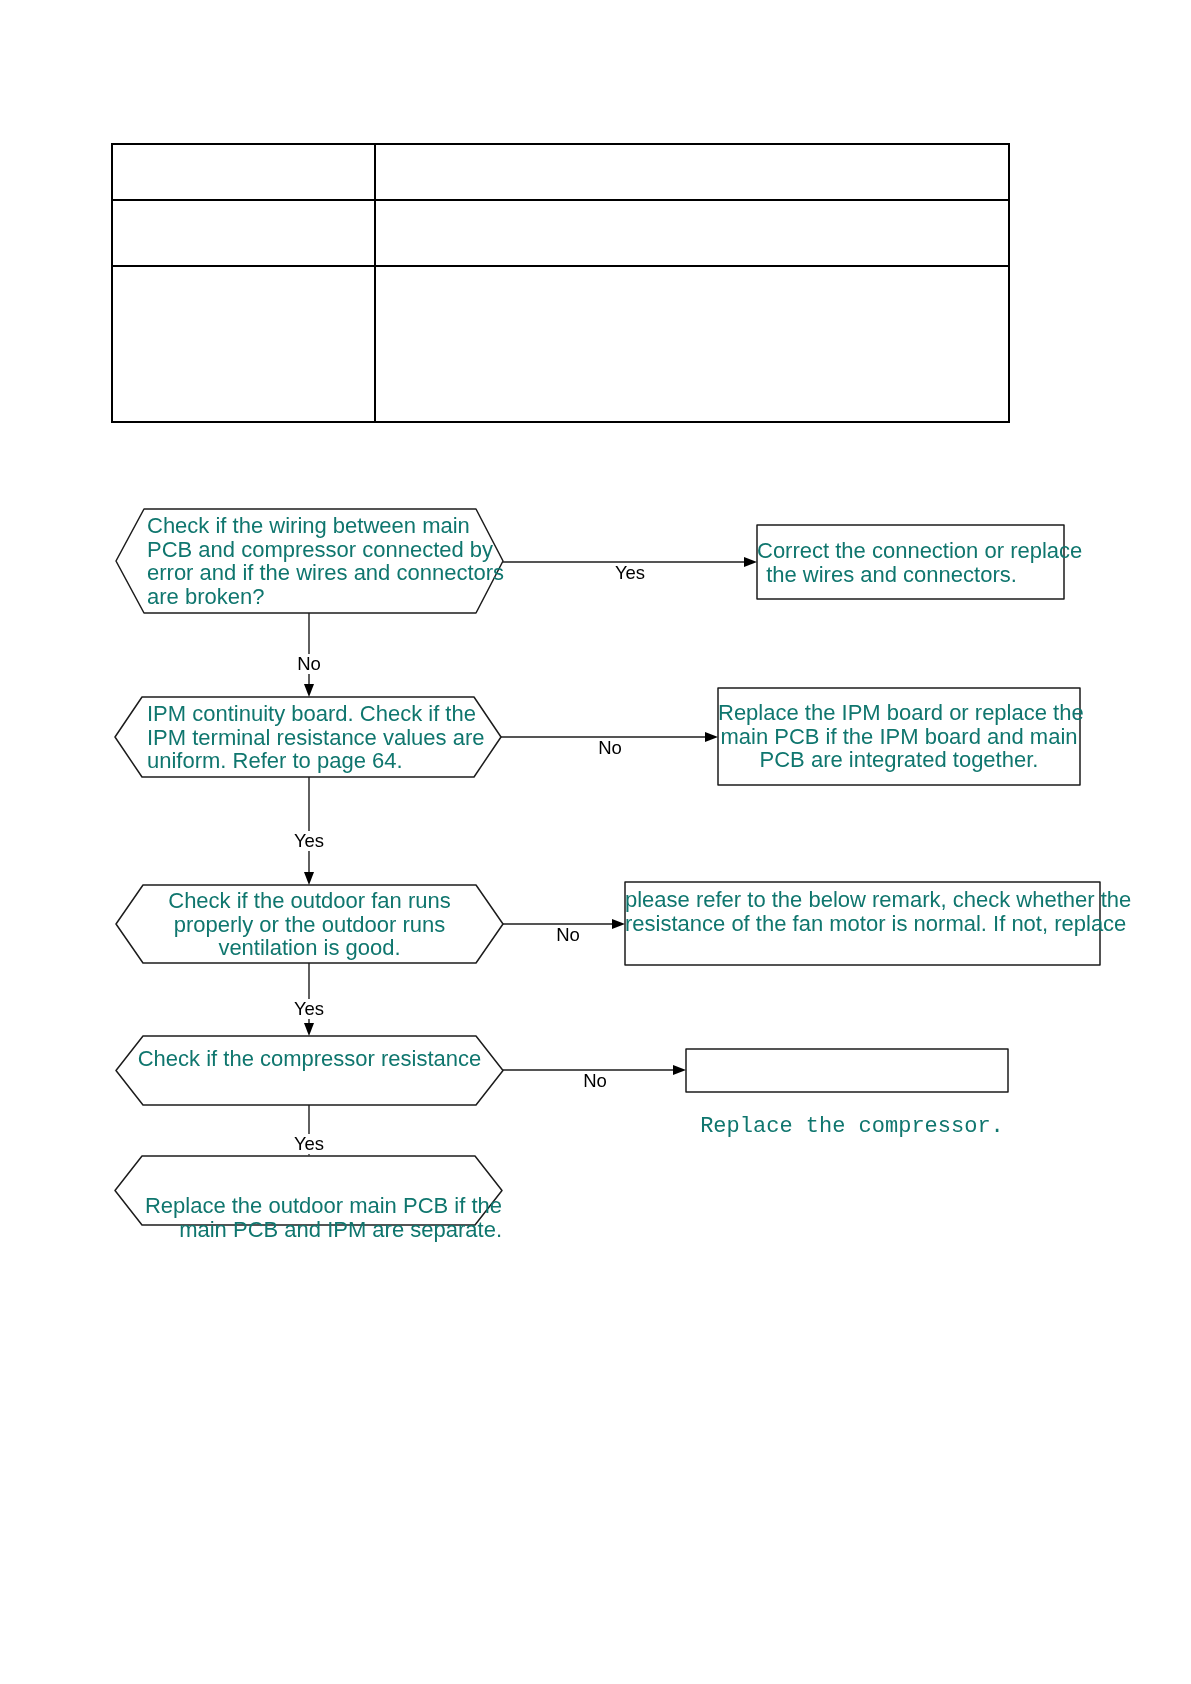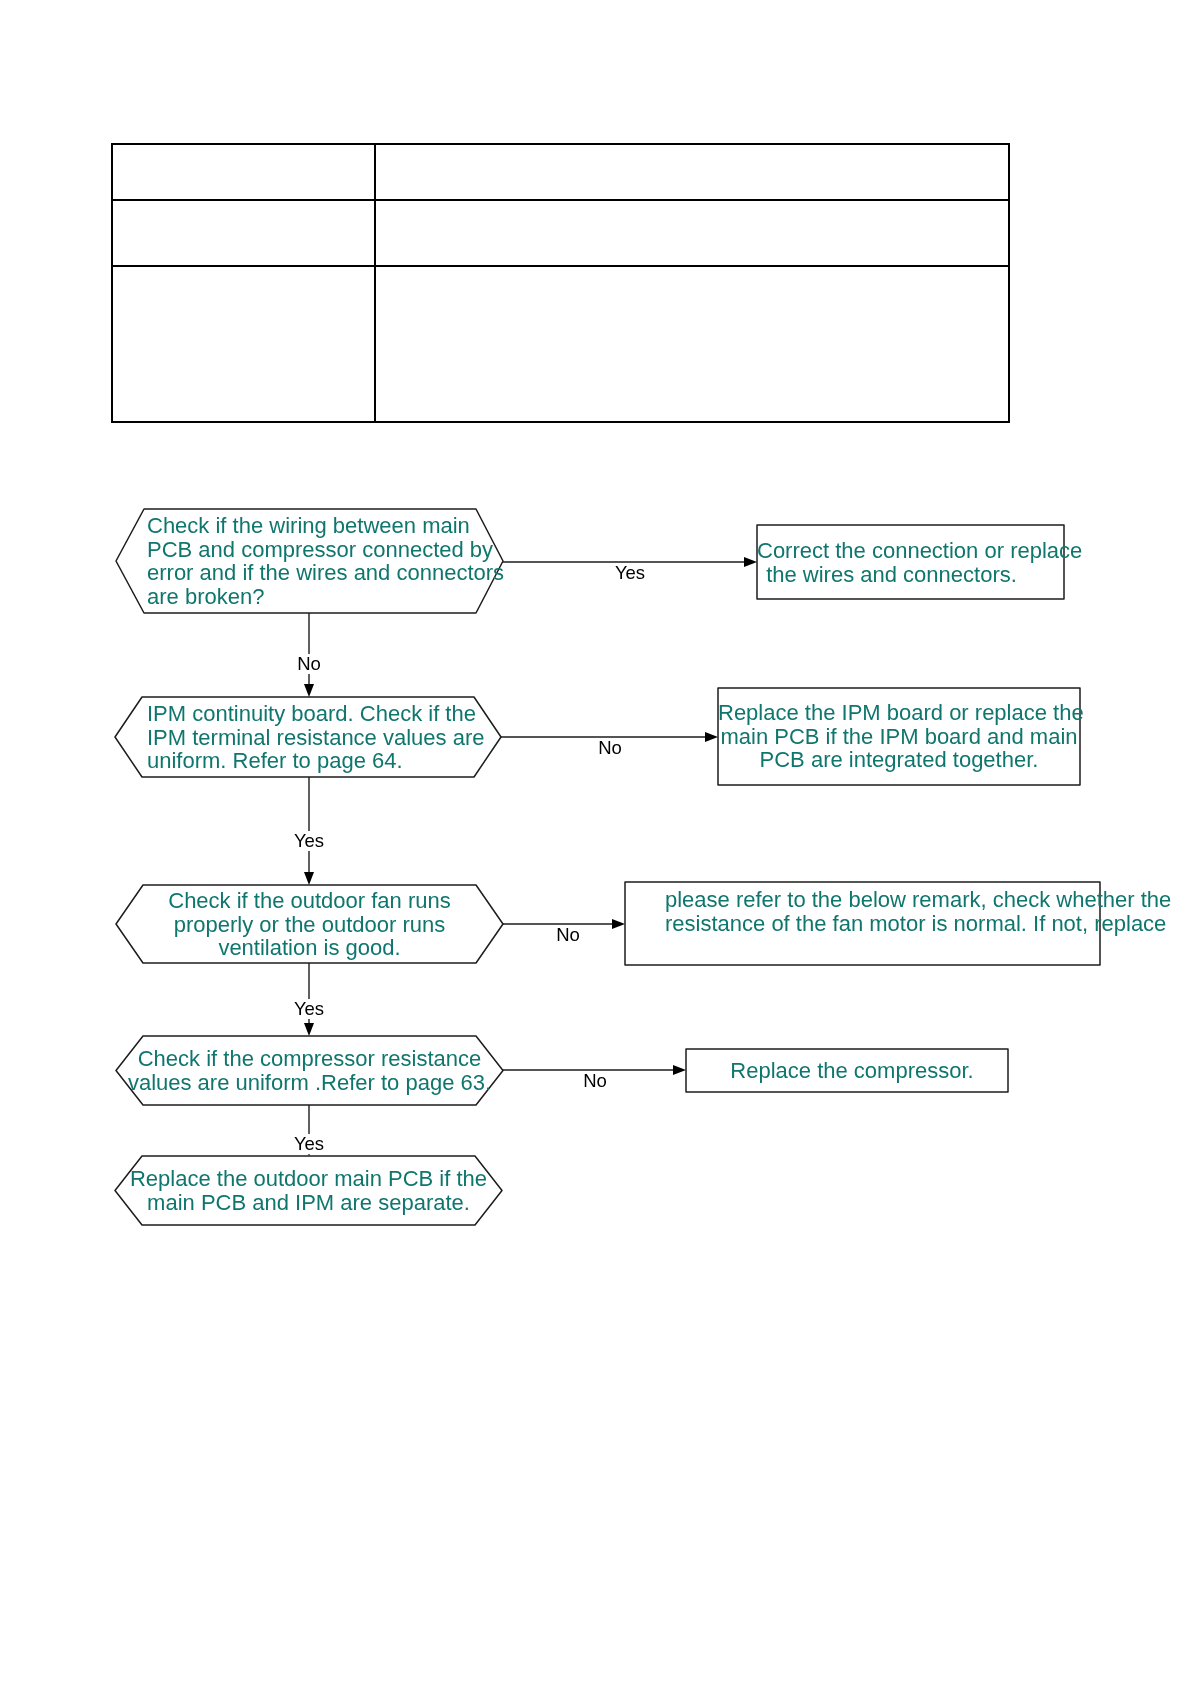--- a/index.html
+++ b/index.html
@@ -126,45 +126,44 @@
   </div>
 
   <div class="node-text centered" style="left:116px; top:889px; width:387px;">
     <div class="tl">Check if the outdoor fan runs</div>
     <div class="tl">properly or the outdoor runs</div>
     <div class="tl">ventilation is good.</div>
   </div>
 
   <div class="node-text centered" style="left:116px; top:1047px; width:387px;">
     <div class="tl">Check if the compressor resistance</div>
-    <div class="tl">values are uniform .Refer to page 63.</div>
   </div>
 
-  <div class="node-text centered" style="left:115px; top:1167px; width:387px;">
+  <div class="node-text centered" style="left:115px; top:1194px; width:387px;text-align:right;">
     <div class="tl">Replace the outdoor main PCB if the</div>
     <div class="tl">main PCB and IPM are separate.</div>
   </div>
 
   <div class="node-text centered" style="left:757px; top:539px; width:269px;">
     <div class="tl">Correct the connection or replace</div>
     <div class="tl">the wires and connectors.</div>
   </div>
 
   <div class="node-text centered" style="left:718px; top:701px; width:362px;">
     <div class="tl">Replace the IPM board or replace the</div>
     <div class="tl">main PCB if the IPM board and main</div>
     <div class="tl">PCB are integrated together.</div>
   </div>
 
-  <div class="node-text centered" style="left:625px; top:888px; width:475px;padding-left:40px;">
+  <div class="node-text centered" style="left:625px; top:888px; width:475px;">
     <div class="tl">please refer to the below remark, check whether the</div>
     <div class="tl">resistance of the fan motor is normal. If not, replace</div>
   </div>
 
-  <div class="node-text centered" style="left:686px; top:1059px; width:332px;">
+  <div class="node-text centered" style="left:686px; top:1115px; width:332px;font-family:Liberation Mono, monospace;">
     <div class="tl">Replace the compressor.</div>
   </div>
 
   <div class="edge-label" style="left:630px; top:562px;">Yes</div>
   <div class="edge-label" style="left:309px; top:653px;">No</div>
   <div class="edge-label" style="left:610px; top:737px;">No</div>
   <div class="edge-label" style="left:309px; top:830px;">Yes</div>
   <div class="edge-label" style="left:568px; top:924px;">No</div>
   <div class="edge-label" style="left:309px; top:998px;">Yes</div>
   <div class="edge-label" style="left:595px; top:1070px;">No</div>

